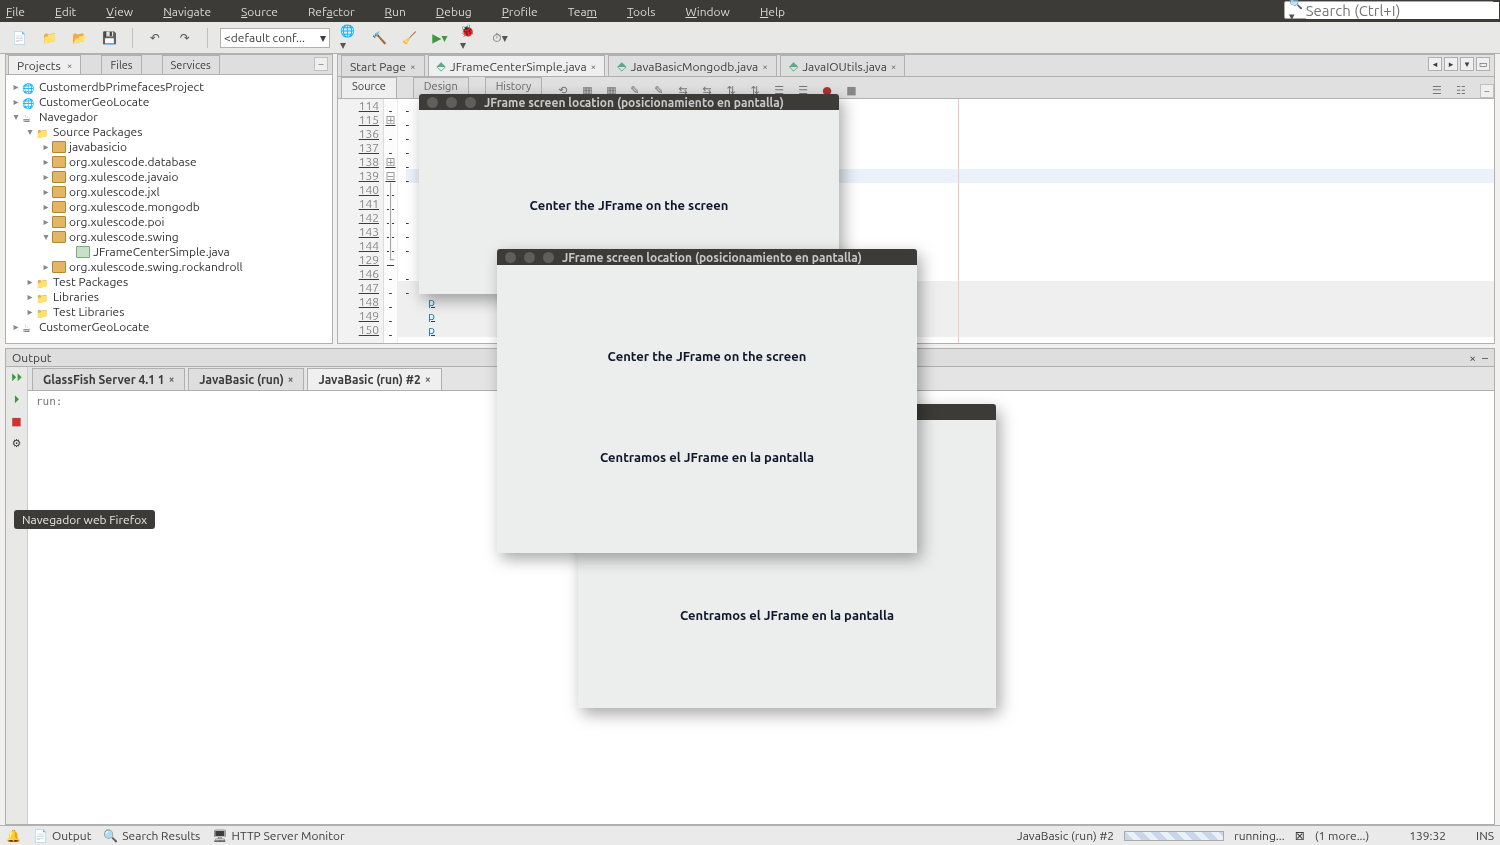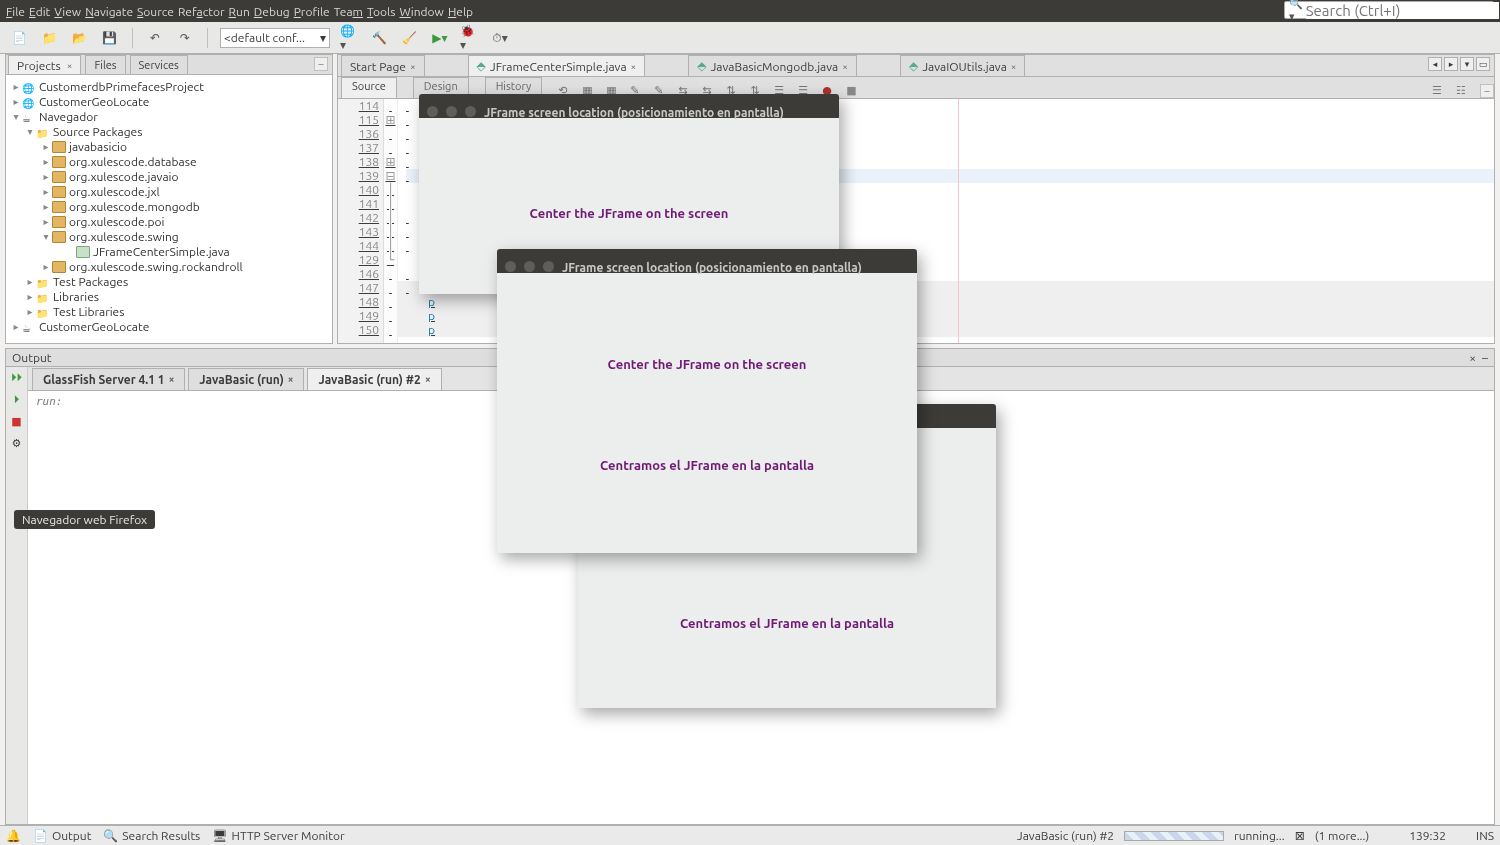--- a/index.html
+++ b/index.html
@@ -1,47 +1,47 @@
 <!DOCTYPE html>
 <html><head>
 <meta charset="utf-8">
 <style>
 * { margin:0; padding:0; box-sizing:border-box; font-family:"Ubuntu","DejaVu Sans",sans-serif; font-size:12px; }
 body { width:1500px; height:845px; background:#f2f1f0; position:relative; overflow:hidden; color:#3c3c3c; }
 
-.menubar { height:22px; background:#3c3b37; color:#d8d8d8; display:flex; align-items:center; padding:0 6px; gap:4px; position:relative; }
+.menubar { height:22px; background:#3c3b37; color:#d8d8d8; display:flex; align-items:center; padding:0 6px; gap:30px; position:relative; }
 .menubar .menu { cursor:default; }
 .menubar .u { text-decoration:underline; }
 .search-box { position:absolute; right:6px; top:1px; height:18px; width:210px; background:#fff; border:1px solid #aaa; border-radius:2px; display:flex; align-items:center; padding:0 4px; gap:3px; color:#888; }
 .search-box .mag { font-size:11px; color:#555; }
 .search-box input { border:none; outline:none; flex:1; font-size:15px; }
 
 .toolbar { height:32px; background:#e8e8e6; border-bottom:1px solid #b0b0b0; display:flex; align-items:center; padding:0 10px; gap:10px; }
 .tool-ico { width:20px; height:20px; display:flex; align-items:center; justify-content:center; color:#555; }
 .tool-sep { width:1px; height:20px; background:#c0c0c0; margin:0 2px; }
 .config-select { height:20px; border:1px solid #b0b0b0; background:#fff; width:110px; font-size:11px; padding:0 3px; display:flex; align-items:center; justify-content:space-between; }
 
 .main-area { position:absolute; left:5px; right:5px; top:54px; bottom:20px; }
 .projects-panel { position:absolute; left:0; top:0; width:328px; height:290px; border:1px solid #b0b0b0; background:#efefef; }
-.panel-tabs { height:20px; border-bottom:1px solid #b0b0b0; display:flex; align-items:flex-end; background:#dedede; position:relative; }
+.panel-tabs { height:20px; border-bottom:1px solid #b0b0b0; display:flex; align-items:flex-end; background:#dedede; position:relative;gap:16px; }
 .panel-tab { height:19px; padding:1px 8px; border:1px solid #b0b0b0; border-bottom:none; background:#efefef; margin-right:2px; margin-left:2px; font-size:11px; display:flex; align-items:center; gap:3px; }
 .panel-tab.inactive { background:#dedede; }
 .panel-tab .x { font-size:10px; color:#666; margin-left:3px; }
 .tree { padding:4px 2px; background:#fff; height:calc(100% - 20px); overflow:hidden; font-size:12px; color:#303030; }
 .tree-row { display:flex; align-items:center; height:15px; padding:0 2px; white-space:nowrap; }
 .tw { display:inline-block; width:12px; text-align:center; color:#888; font-size:10px; }
 .ico { display:inline-block; width:14px; height:12px; margin-right:3px; }
 .ico.pkg { background:#e2b664; border:1px solid #b08830; border-radius:1px; }
 .ico.prj::before { content:"☕"; font-size:10px; }
 .ico.file { background:#c8e0c8; border:1px solid #7aa97a; border-radius:1px; }
 .ico.folder::before { content:"📁"; font-size:10px; }
 .ico.globe::before { content:"🌐"; font-size:10px; }
 
 .editor-panel { position:absolute; left:332px; right:0; top:0; height:290px; border:1px solid #b0b0b0; background:#efefef; }
-.editor-tabs { height:22px; border-bottom:1px solid #b0b0b0; display:flex; align-items:flex-end; background:#e0e0e0; position:relative;gap:40px; }
+.editor-tabs { height:22px; border-bottom:1px solid #b0b0b0; display:flex; align-items:flex-end; background:#e0e0e0; position:relative; }
 .ed-tab { height:21px; padding:2px 8px; border:1px solid #b0b0b0; border-bottom:none; background:#efefef; margin-left:3px; font-size:11px; display:flex; align-items:center; gap:4px; }
 .ed-tab.inactive { background:#dedede; }
 .ed-tab .x { font-size:10px; color:#666; }
 .tab-nav { position:absolute; right:4px; top:2px; display:flex; gap:2px; }
 .tab-nav .nv { width:14px; height:14px; border:1px solid #b0b0b0; background:#efefef; font-size:9px; display:flex; align-items:center; justify-content:center; }
 .editor-subtabs { height:22px; border-bottom:1px solid #b0b0b0; display:flex; align-items:flex-end; background:#e0e0e0; padding-left:3px; gap:6px; }
 .sub-tab { height:21px; padding:2px 10px; border:1px solid #b0b0b0; border-bottom:none; background:#efefef; font-size:11px; }
 .sub-tab.inactive { background:#dedede; color:#666;margin-left:10px; }
 .ed-toolbar-row { display:flex; align-items:center; gap:10px; flex:1; padding-left:10px; }
 .ed-ico { width:14px; height:14px; color:#777; font-size:11px; }
@@ -55,33 +55,33 @@
 .output-panel { position:absolute; left:0; right:0; top:294px; bottom:0; border:1px solid #b0b0b0; background:#efefef; }
 .output-title { height:18px; background:#dedede; border-bottom:1px solid #b0b0b0; font-size:11px; padding:1px 6px; display:flex; align-items:center; justify-content:space-between; }
 .out-body { position:relative; height:calc(100% - 18px); display:flex; }
 .out-left-icons { width:22px; background:#e8e8e6; border-right:1px solid #ccc; display:flex; flex-direction:column; align-items:center; padding-top:4px; gap:8px; }
 .out-left-icons .oic { width:14px; height:14px; font-size:11px; text-align:center; }
 .out-content { flex:1; background:#fff; position:relative; }
 .out-tabs { height:24px; border-bottom:1px solid #b0b0b0; display:flex; align-items:flex-end; padding-left:4px; background:#e4e4e4; }
 .out-tab { height:22px; padding:2px 10px; border:1px solid #b0b0b0; border-bottom:none; background:#dedede; margin-right:3px; font-size:11px; display:flex; align-items:center; gap:4px; font-weight:bold; }
 .out-tab.active { background:#efefef; }
 .out-tab .x { font-size:10px; color:#666; }
-.run-text { font-family:monospace; font-size:11px; padding:4px 8px; color:#777;font-style:italic; }
+.run-text { font-family:monospace; font-size:11px; padding:4px 8px; color:#777; }
 
 .statusbar { position:absolute; left:0; right:0; bottom:0; height:20px; background:#eaeaea; border-top:1px solid #b0b0b0; display:flex; align-items:center; padding:0 6px; font-size:11px; gap:12px; }
 .statusbar .seg { display:flex; align-items:center; gap:4px; }
 .statusbar .right { margin-left:auto; display:flex; align-items:center; gap:10px; }
 .progress { width:100px; height:10px; border:1px solid #aaa; background:#fff; position:relative; }
 .progress .stripes { position:absolute; inset:0; background:repeating-linear-gradient(45deg,#c8d8e8 0 6px,#e8f0f8 6px 12px); }
 
 .jframe { position:absolute; background:#eceeee; box-shadow:4px 6px 16px rgba(0,0,0,.35); border-radius:3px 3px 0 0; }
-.jframe .tbar { height:16px; background:#3c3b37; color:#c8c8c8; display:flex; padding:12px 8px; gap:8px; font-weight:bold; font-size:11px; border-radius:3px 3px 0 0; }
+.jframe .tbar { height:16px; background:#3c3b37; color:#c8c8c8; display:flex; align-items:center; padding:0 8px; gap:8px; font-weight:bold; font-size:11px; border-radius:3px 3px 0 0; }
 .jframe .winbtn { width:11px; height:11px; border-radius:50%; background:#5f5e5a; }
 .jframe .body { display:flex; flex-direction:column; align-items:center; justify-content:flex-start; }
-.jframe .lbl { font-weight:bold; font-size:13px; color:#701a75; }
+.jframe .lbl { font-weight:bold; font-size:13px; color:#0f172a; }
 
 .tooltip { position:absolute; left:14px; top:510px; background:#3c3b37; color:#e6e6e6; padding:3px 8px; border-radius:3px; font-size:12px; }
 
 .panel-min { position:absolute; right:4px; top:2px; width:14px; height:14px; font-size:10px; color:#666; text-align:center; border:1px solid #c0c0c0; background:#efefef; }
 </style>
 </head>
 <body>
 
 <div class="menubar">
   <span class="menu"><span class="u">F</span><span>ile</span></span>

